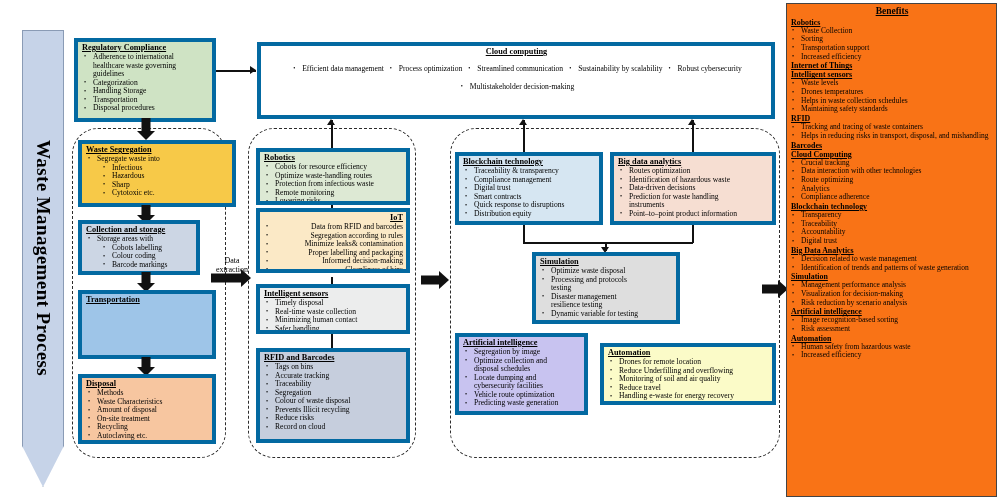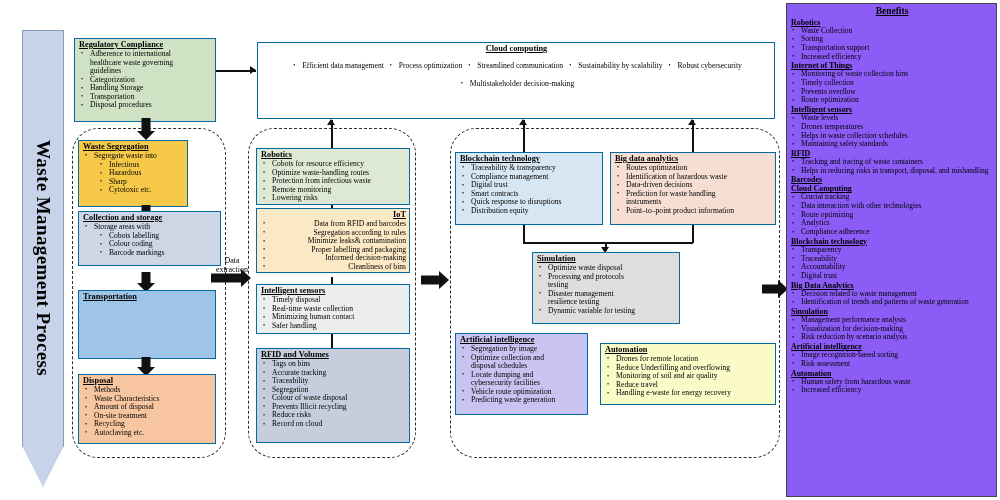--- a/index.html
+++ b/index.html
@@ -4,21 +4,21 @@
 <style>
   html,body{margin:0;padding:0;}
   body{
     width:1000px;height:500px;background:#ffffff;
     font-family:"Liberation Serif", serif;
     color:#000;overflow:hidden;position:relative;
   }
   #stage{position:relative;width:1000px;height:500px;}
 
   .box{
-    position:absolute;border:1px solid #0369a1;box-sizing:border-box;
+    position:absolute;border:4px solid #0369a1;box-sizing:border-box;
     padding:1px 3px 2px 4px;overflow:hidden;
   }
   .box .hd{
     font-weight:bold;text-decoration:underline;font-size:8.3px;line-height:9.4px;
     margin:0 0 0.5px 0;white-space:nowrap;
   }
   .box ul{margin:0;padding:0;list-style:none;}
   .box li{
     font-size:7.6px;line-height:8.6px;position:relative;padding-left:11px;
     white-space:nowrap;
@@ -81,21 +81,21 @@
     position:absolute;top:50%;transform:translateY(-50%);width:0;height:0;
     border-top:9px solid transparent;border-bottom:9px solid transparent;border-left:10px solid #111;
   }
 
   .data-label{position:absolute;font-size:8px;line-height:8.6px;text-align:center;width:40px;}
 
   
   #benefits{
     position:absolute;left:786px;top:3px;width:211px;height:494px;
     border:1px solid #444;box-sizing:border-box;padding:1px 3px 0 4px;overflow:hidden;
-    background:#8b5cf6;
+    background:#f97316;
   }
   #benefits .b-title{
     text-align:center;font-weight:bold;font-size:9.5px;text-decoration:underline;
     line-height:12px;margin-bottom:0.5px;
   }
   #benefits .b-sec{font-weight:bold;text-decoration:underline;font-size:7.9px;line-height:9px;}
   #benefits ul{margin:0;padding:0;list-style:none;}
   #benefits li{
     font-size:7.5px;line-height:8.7px;position:relative;padding-left:10px;
   }
@@ -127,37 +127,37 @@
       <li>Transportation</li>
       <li>Disposal procedures</li>
     </ul>
   </div>
 
   <div class="blockarrow-down" style="left:136px;top:118px;width:20px;height:22px;">
     <div class="stem" style="top:0;width:9px;height:14px;"></div>
     <div class="tip" style="top:13px;"></div>
   </div>
 
-  <div class="box" style="left:78px;top:140px;width:110px;height:67px;background:#f7c948;">
+  <div class="box" style="left:78px;top:140px;width:158px;height:67px;background:#f7c948;">
     <div class="hd">Waste Segregation</div>
     <ul>
       <li>Segregate waste  into</li>
       <li class="sub">Infectious</li>
       <li class="sub">Hazardous</li>
       <li class="sub">Sharp</li>
       <li class="sub">Cytotoxic etc.</li>
     </ul>
   </div>
 
   <div class="blockarrow-down" style="left:136px;top:205px;width:20px;height:18px;">
     <div class="stem" style="top:0;width:9px;height:11px;"></div>
     <div class="tip" style="top:10px;"></div>
   </div>
 
-  <div class="box" style="left:78px;top:211px;width:143px;height:55px;background:#ccd6e4;font-family:Liberation Serif, serif;">
+  <div class="box" style="left:78px;top:220px;width:122px;height:55px;background:#ccd6e4;font-family:Liberation Serif, serif;">
     <div class="hd">Collection and storage</div>
     <ul>
       <li>Storage areas with</li>
       <li class="sub">Cobots labelling</li>
       <li class="sub">Colour coding</li>
       <li class="sub">Barcode markings</li>
     </ul>
   </div>
 
   <div class="blockarrow-down" style="left:136px;top:272px;width:20px;height:20px;">
@@ -246,21 +246,21 @@
     <ul>
       <li>Timely disposal</li>
       <li>Real-time waste collection</li>
       <li>Minimizing human contact</li>
       <li>Safer handling</li>
     </ul>
   </div>
   <div class="vline" style="left:331px;top:334px;height:15px;"></div>
 
   <div class="box" style="left:256px;top:348px;width:154px;height:95px;background:#c6cedd;">
-    <div class="hd">RFID and Volumes</div>
+    <div class="hd">RFID and Barcodes</div>
     <ul>
       <li>Tags on bins</li>
       <li>Accurate tracking</li>
       <li>Traceability</li>
       <li>Segregation</li>
       <li>Colour of waste disposal</li>
       <li>Prevents Illicit recycling</li>
       <li>Reduce risks</li>
       <li>Record on cloud</li>
     </ul>
@@ -347,26 +347,20 @@
 
     <div class="b-sec">Robotics</div>
     <ul>
       <li>Waste Collection</li>
       <li>Sorting</li>
       <li>Transportation support</li>
       <li>Increased efficiency</li>
     </ul>
 
     <div class="b-sec">Internet of Things</div>
-    <ul>
-      <li>Monitoring of waste collection bins</li>
-      <li>Timely collection</li>
-      <li>Prevents overflow</li>
-      <li>Route optimization</li>
-    </ul>
 
     <div class="b-sec">Intelligent sensors</div>
     <ul>
       <li>Waste levels</li>
       <li>Drones temperatures</li>
       <li>Helps in waste collection schedules</li>
       <li>Maintaining safety standards</li>
     </ul>
 
     <div class="b-sec">RFID</div>

